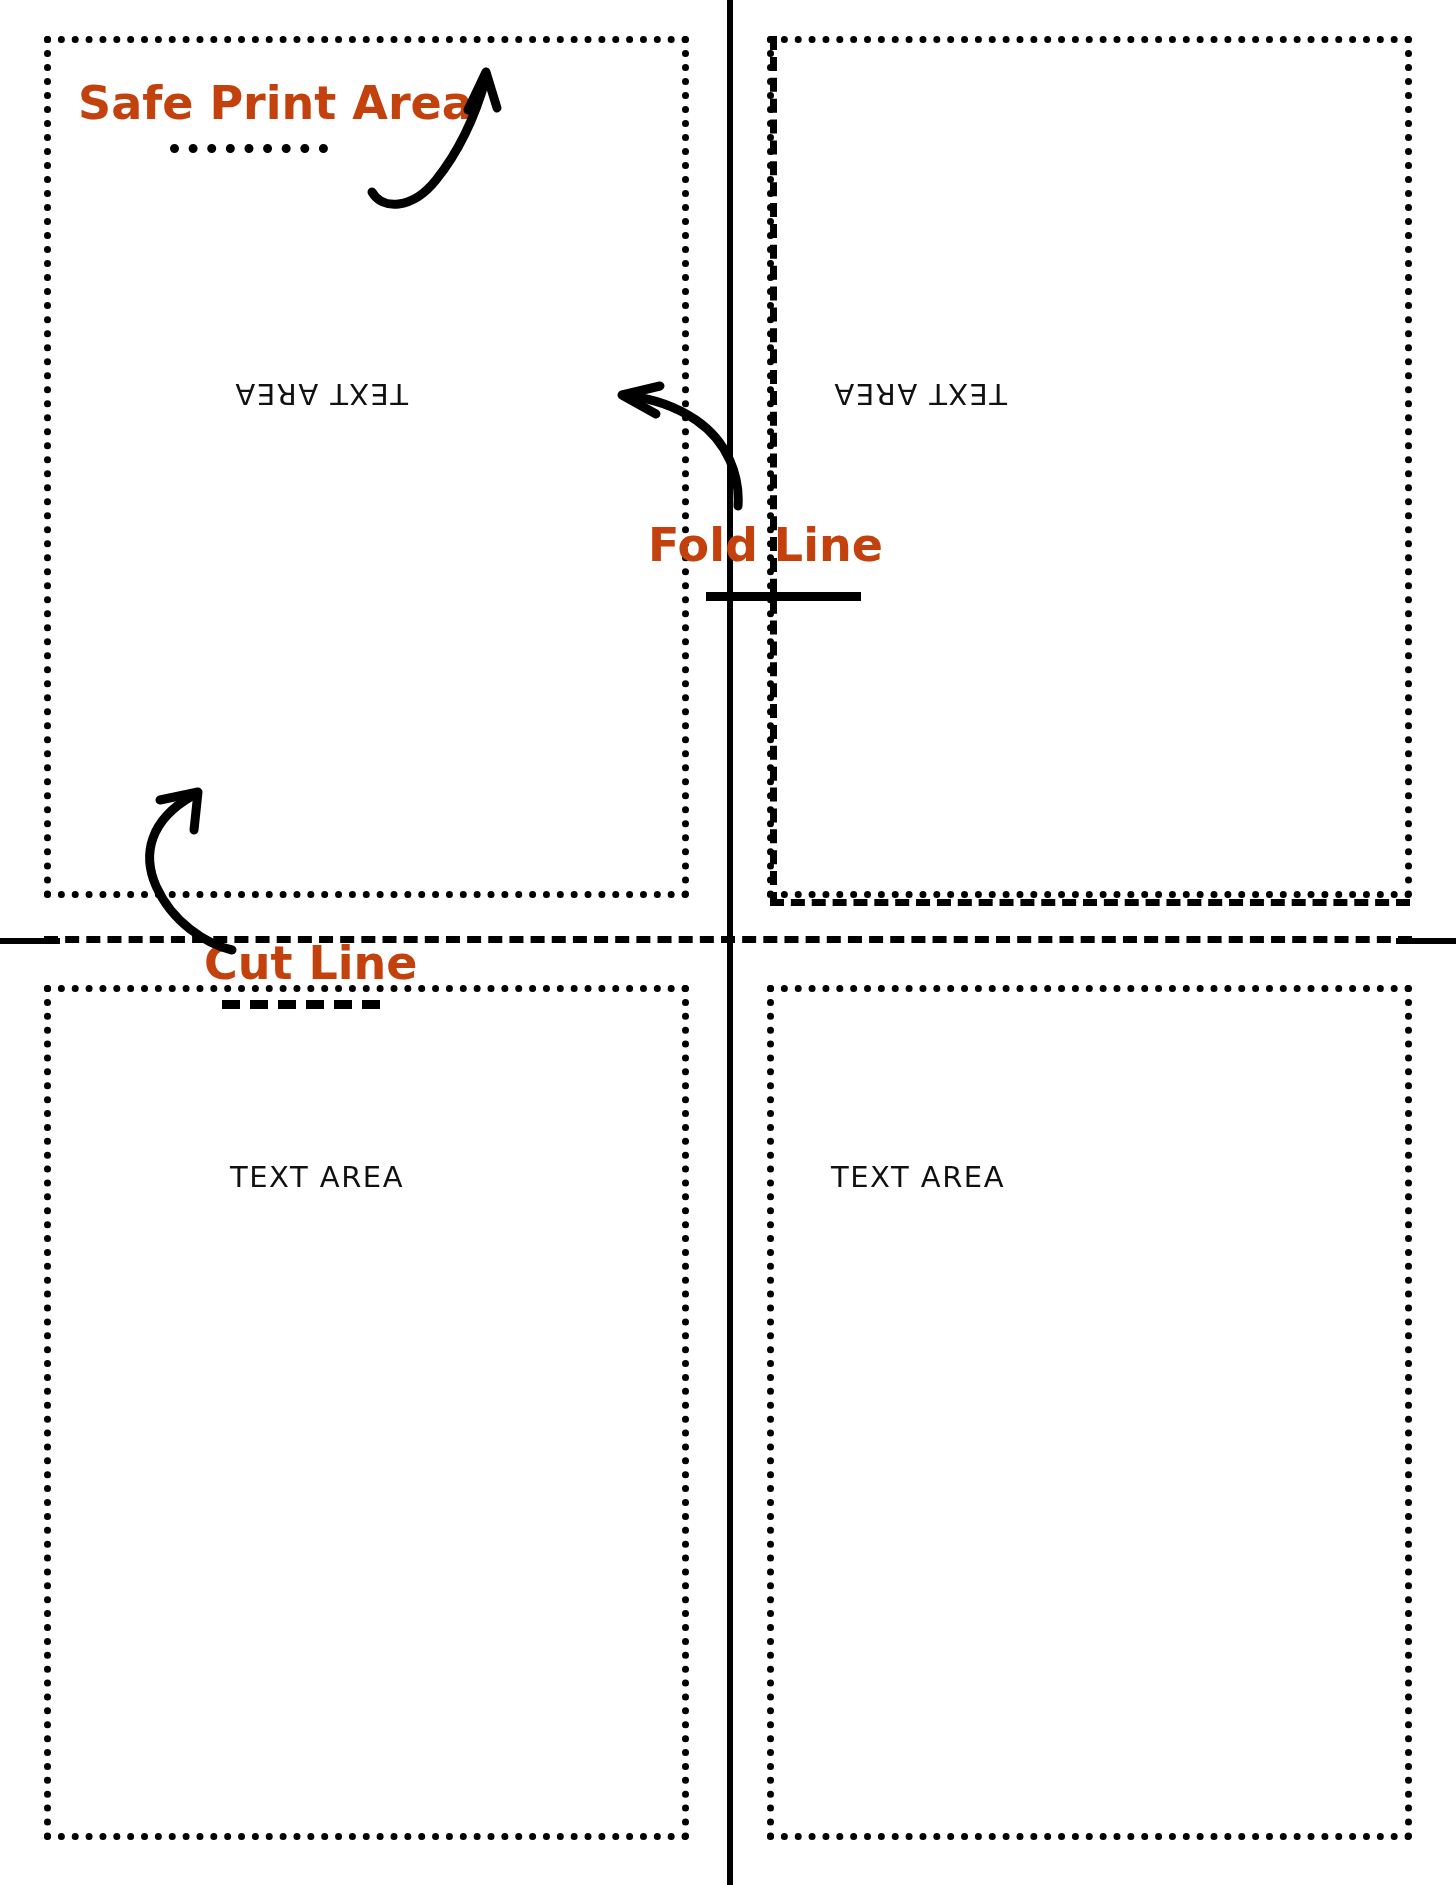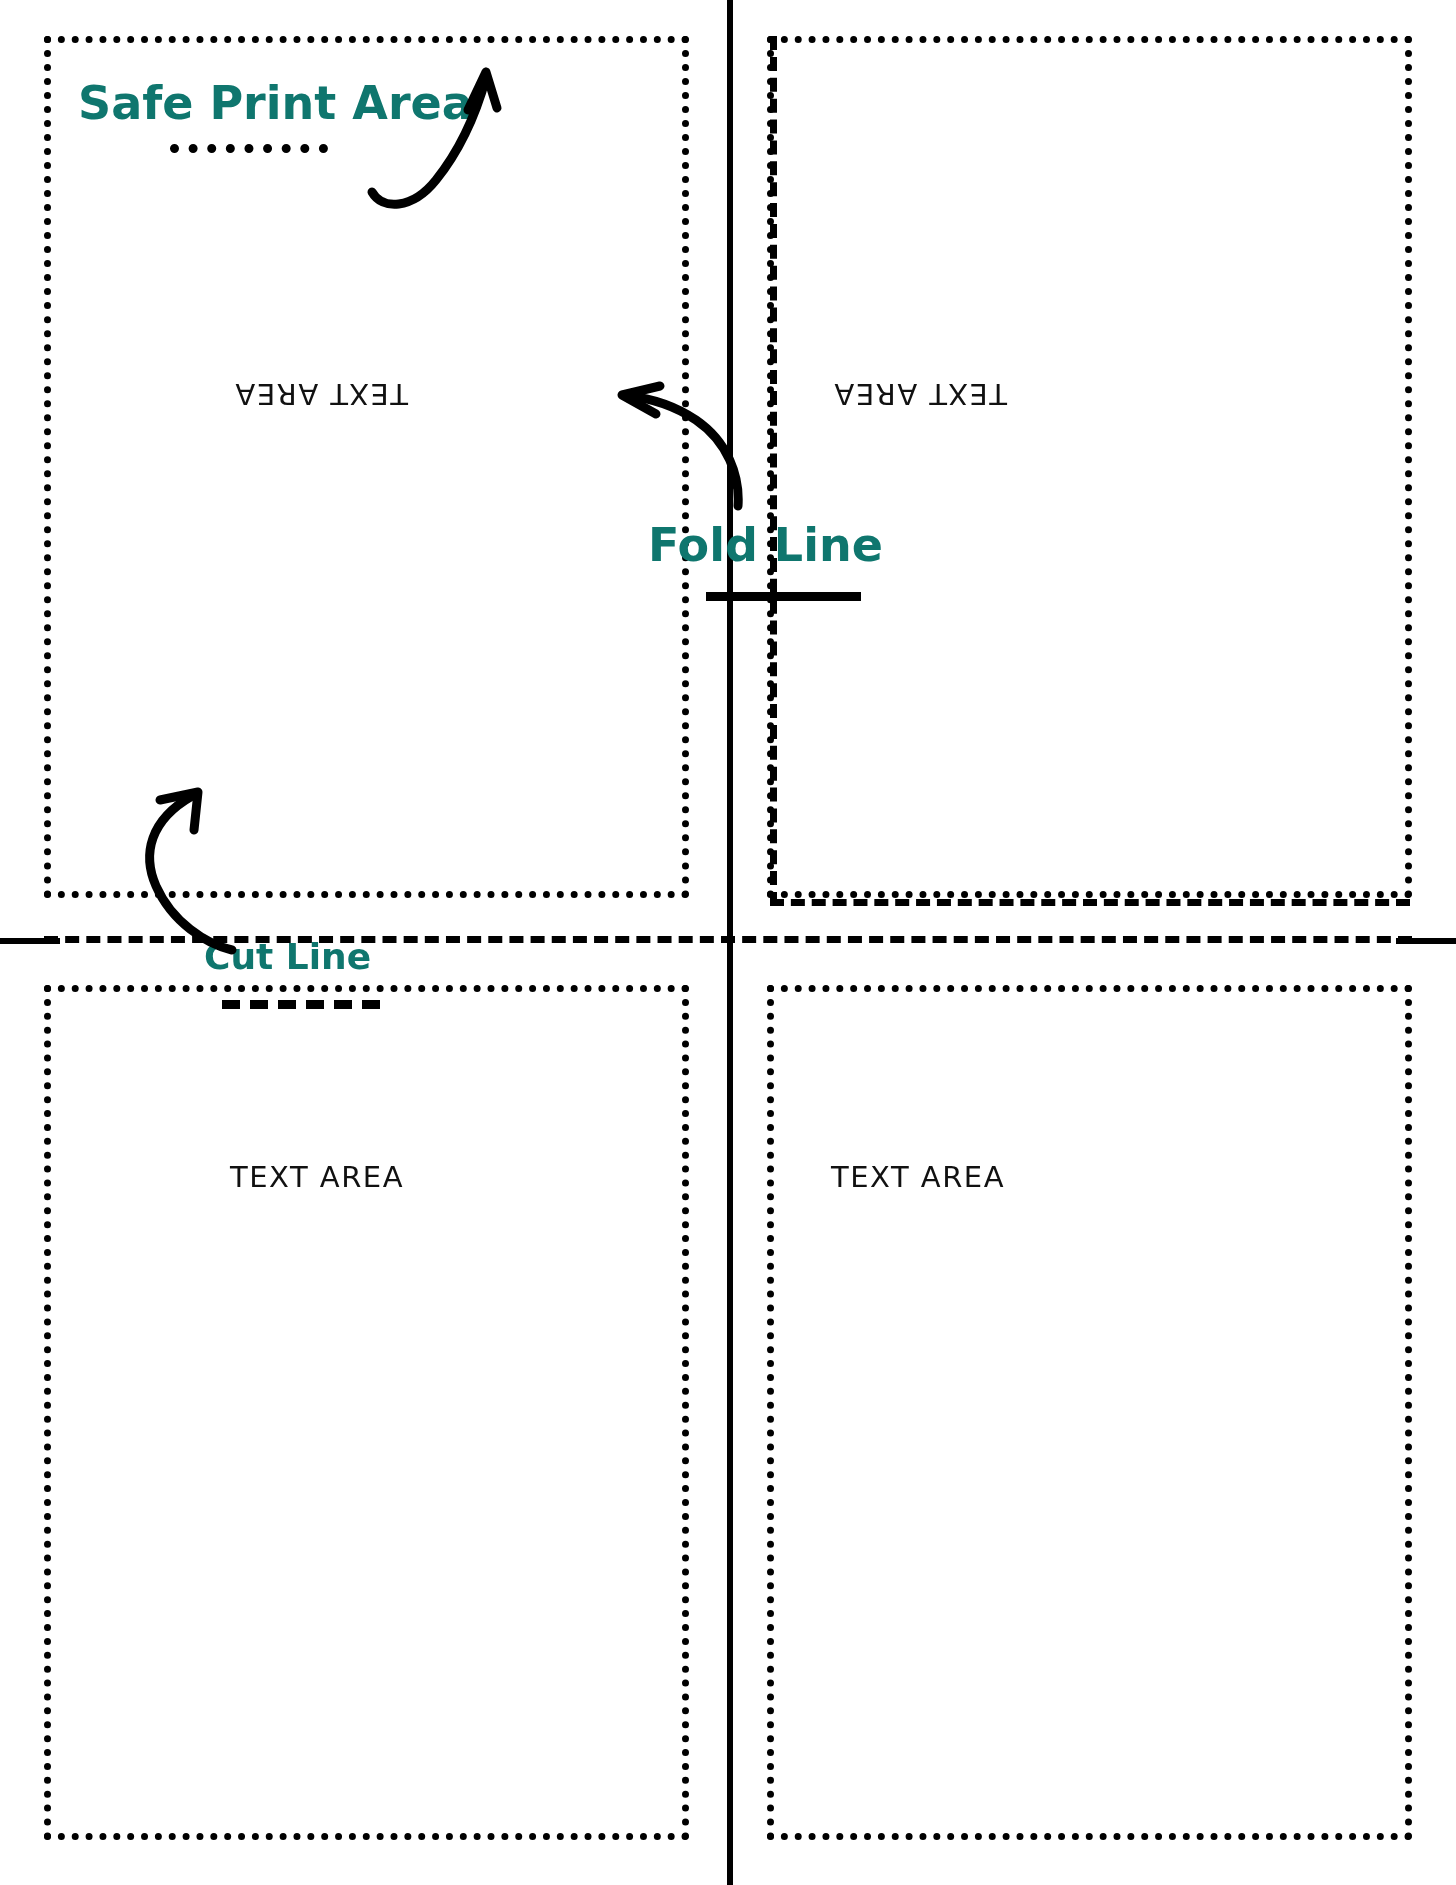--- a/index.html
+++ b/index.html
@@ -98,26 +98,26 @@
   .ta-tl { left: 234px;  top: 377px;  }
   .ta-tr { left: 833px;  top: 377px;  }
   .ta-bl { left: 230px;  top: 1160px; }
   .ta-br { left: 831px;  top: 1160px; }
 
   
   .callout-title {
     position: absolute;
     font-family: "DejaVu Sans", sans-serif;
     font-weight: bold;
-    color: #0f766e;
+    color: #c2410c;
     white-space: nowrap;
   }
   .callout-safe  { left: 78px;  top: 76px;  font-size: 46px; }
   .callout-fold  { left: 648px; top: 518px; font-size: 46px; }
-  .callout-cut   { left: 204px; top: 936px; font-size: 36px; }
+  .callout-cut   { left: 204px; top: 936px; font-size: 46px; }
 
   
   .swatch { position: absolute; height: 0; }
   .swatch-dotted {
     left: 170px; top: 144px; width: 158px;
     border-top: 9px dotted #000000;
   }
   .swatch-solid {
     left: 706px; top: 592px; width: 155px;
     border-top: 9px solid #000000;

